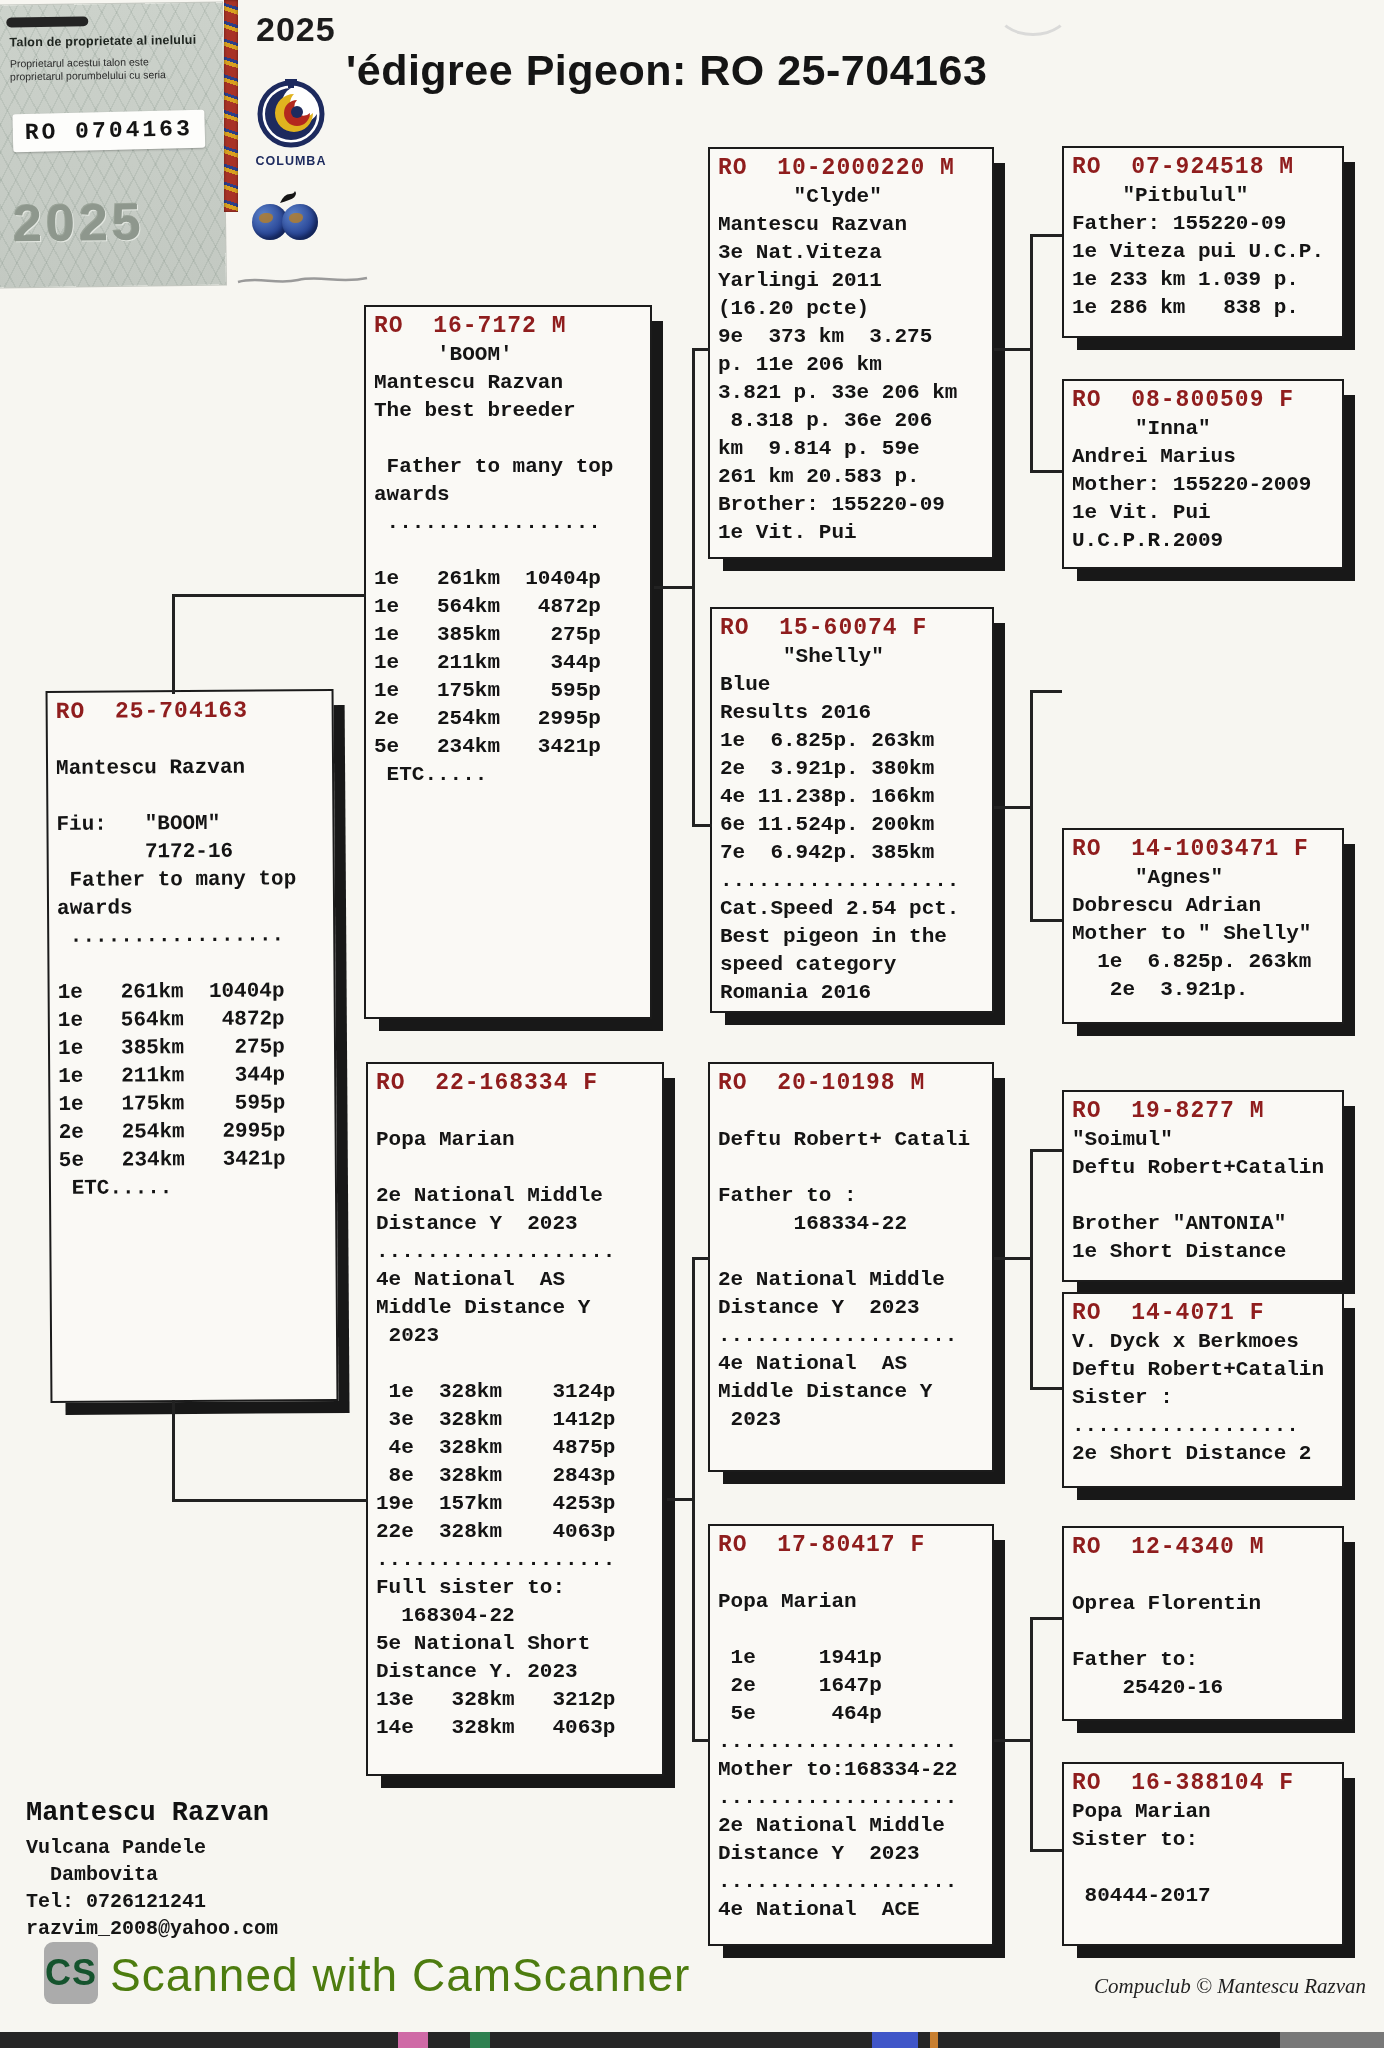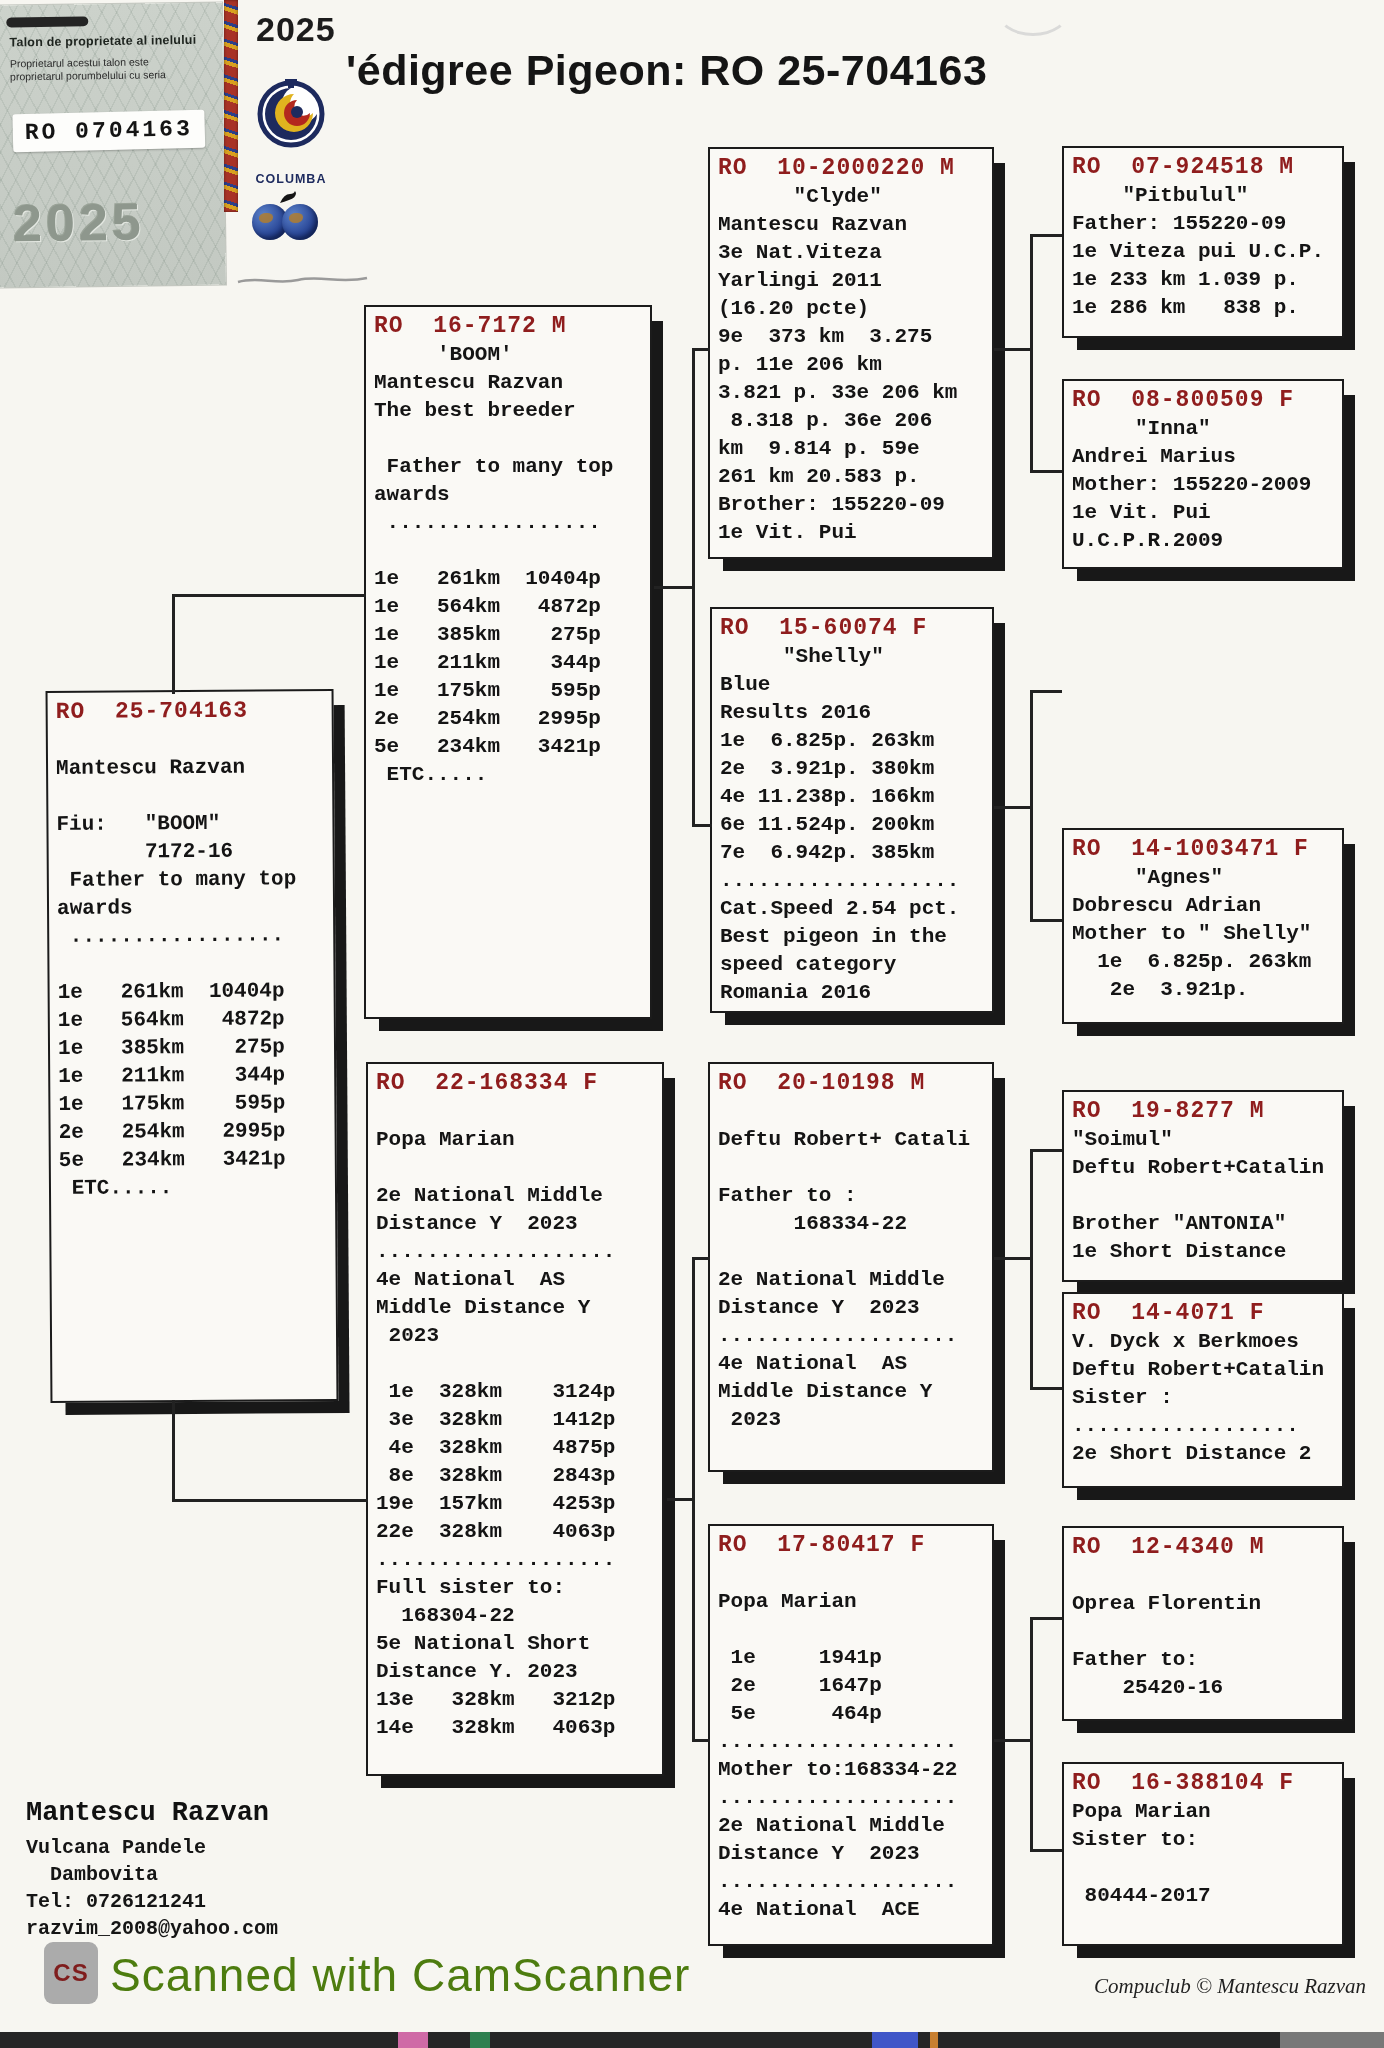--- a/index.html
+++ b/index.html
@@ -24,21 +24,21 @@
               text-shadow:1px 1px 0 #e4e8e2,-1px -1px 0 #9aa398;letter-spacing:4px;}
 
   
   .cord{position:absolute;left:224px;top:0;width:14px;height:212px;
         background:repeating-linear-gradient(18deg,#a83226 0 5px,#d8a020 5px 9px,#2c3f8a 9px 12px,#a83226 12px 17px);
         box-shadow:inset 0 0 3px rgba(0,0,0,.5);}
 
   .year-top{position:absolute;left:256px;top:10px;font-size:34px;font-weight:600;color:#1c1c1c;letter-spacing:1px;}
 
   .columba{position:absolute;left:254px;top:78px;width:74px;text-align:center;}
-  .columba-label{font-size:12.5px;font-weight:bold;color:#1d2a5e;letter-spacing:1px;margin-top:20px;}
+  .columba-label{font-size:12.5px;font-weight:bold;color:#1d2a5e;letter-spacing:1px;margin-top:2px;}
   .globes{position:absolute;left:252px;top:190px;width:70px;height:56px;}
   .globe{position:absolute;top:14px;width:36px;height:36px;border-radius:50%;
          background:radial-gradient(circle at 32% 30%,#5b82c9,#1f3a8c 70%);box-shadow:inset -3px -3px 5px rgba(0,0,0,.4);}
   .globe.g1{left:0;}
   .globe.g2{left:30px;}
   .globe i{position:absolute;left:7px;top:9px;width:14px;height:10px;background:#b07c2e;border-radius:50% 40% 55% 45%;opacity:.85;}
   .bird{position:absolute;left:26px;top:0px;width:20px;height:14px;}
   .squiggle{position:absolute;left:236px;top:274px;}
   .curl{position:absolute;left:995px;top:-18px;width:70px;height:48px;border:3px solid #cfcfcf;border-color:transparent transparent #cfcfcf transparent;border-radius:50%;opacity:.7;}
 
@@ -54,21 +54,21 @@
 
   .ln{position:absolute;background:#222;}
 
   
   .owner-name{position:absolute;left:26px;top:1798px;font-family:"Liberation Mono",monospace;
               font-weight:bold;font-size:27px;color:#111;}
   .owner-lines{position:absolute;left:26px;top:1834px;font-family:"Liberation Mono",monospace;
                font-weight:bold;font-size:20px;line-height:27px;color:#151515;white-space:pre;}
   .cs-logo{position:absolute;left:44px;top:1942px;width:54px;height:62px;background:#ababab;border-radius:9px;
            display:flex;align-items:center;justify-content:center;}
-  .cs-logo span{color:#7f1d1d;font-weight:bold;font-size:24px;letter-spacing:1px;}
+  .cs-logo span{color:#14532d;font-weight:bold;font-size:36px;letter-spacing:1px;}
   .cs-text{position:absolute;left:110px;top:1948px;font-size:46px;color:#4d7c0f;letter-spacing:1px;font-weight:400;}
   .credit{position:absolute;left:1094px;top:1974px;font-family:"Liberation Serif",serif;font-style:italic;
           font-size:21px;font-weight:normal;color:#1f1f1f;}
 
   .scan-strip{position:absolute;left:0;top:2032px;width:1384px;height:16px;background:#262626;}
   .scan-strip i{position:absolute;top:0;height:16px;display:block;}
 </style>
 </head>
 <body>
 

